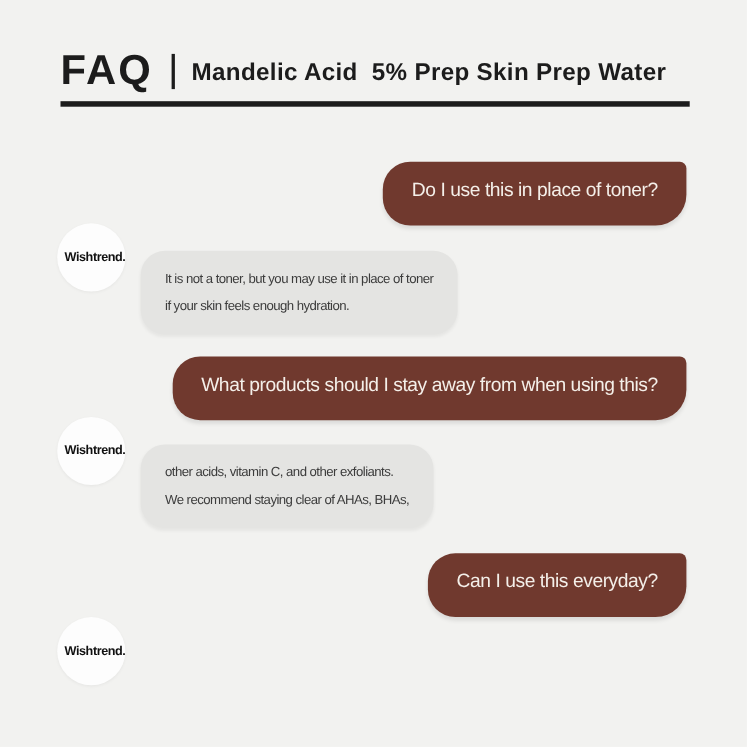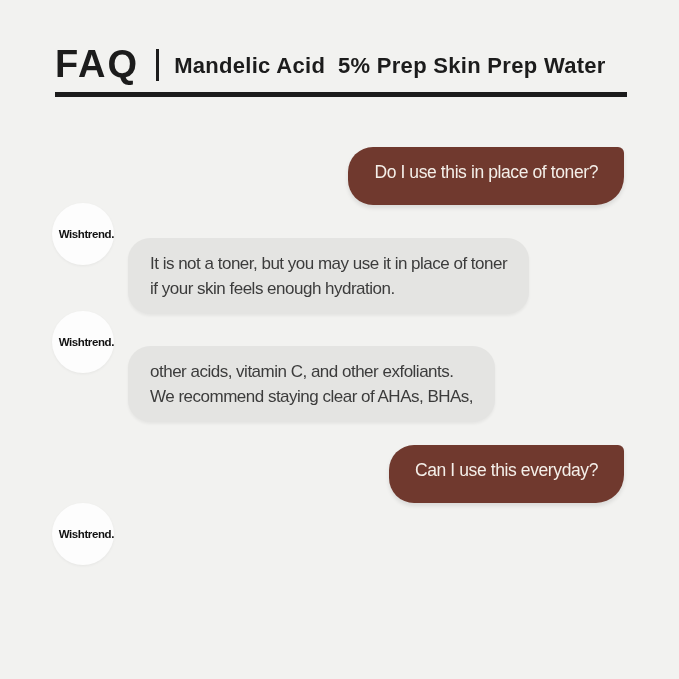--- a/index.html
+++ b/index.html
@@ -89,22 +89,22 @@
     font-weight: 700;
     letter-spacing: -0.4px;
     color: var(--avatar-text, #111111);
   }
 
   .a-bubble {
     background: var(--answer-bubble, #e4e4e2);
     color: var(--answer-text, #3c3c3c);
     border-radius: 22px;
     padding: 13px 22px;
-    margin: 35px 0 0 14px;
-    font-size: 17px;
+    margin: 25px 0 0 14px;
+    font-size: 12px;
     letter-spacing: -0.5px;
     line-height: 25px;
     box-shadow: 0 2px 3px rgba(0,0,0,0.05);
   }
   .a-line { display: block; white-space: nowrap; }
 </style>
 </head>
 <body>
 
 <div class="page">
@@ -124,20 +124,23 @@
     <div class="a-row row-a1">
       <div class="avatar">
         <span class="avatar-label">Wishtrend.</span>
       </div>
       <div class="a-bubble">
         <span class="a-line">It is not a toner, but you may use it in place of toner</span>
         <span class="a-line">if your skin feels enough hydration.</span>
       </div>
     </div>
 
+    <div class="q-row row-q2">
+      <div class="q-bubble">What products should I stay away from when using this?</div>
+    </div>
 
     <div class="a-row row-a2">
       <div class="avatar">
         <span class="avatar-label">Wishtrend.</span>
       </div>
       <div class="a-bubble">
         <span class="a-line">other acids, vitamin C, and other exfoliants.</span>
         <span class="a-line">We recommend staying clear of AHAs, BHAs,</span>
       </div>
     </div>

